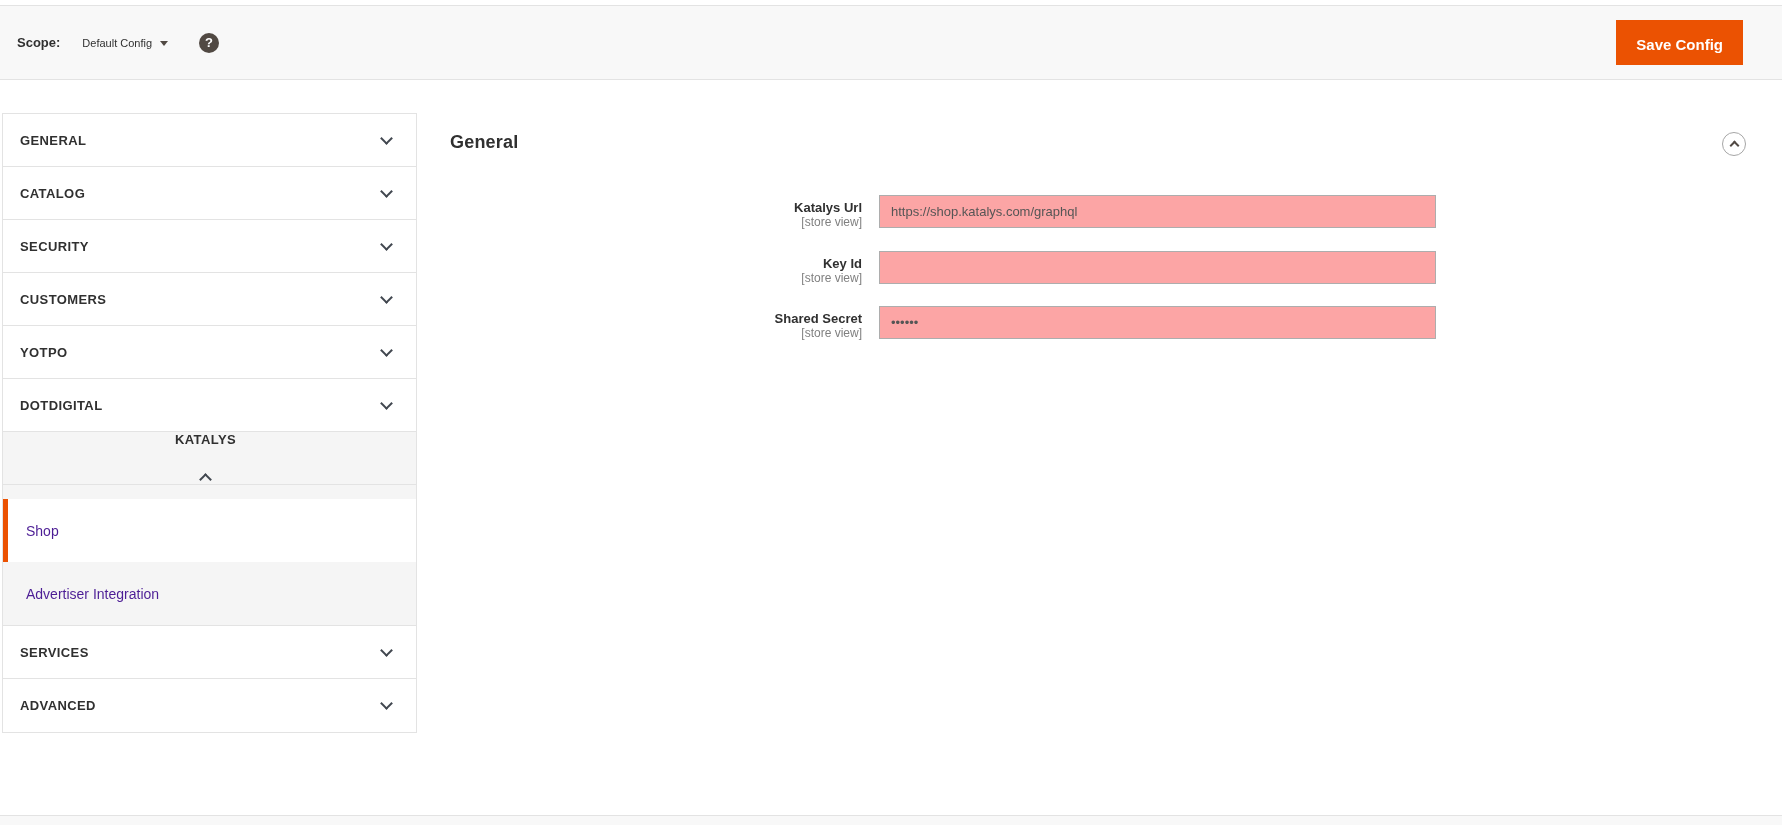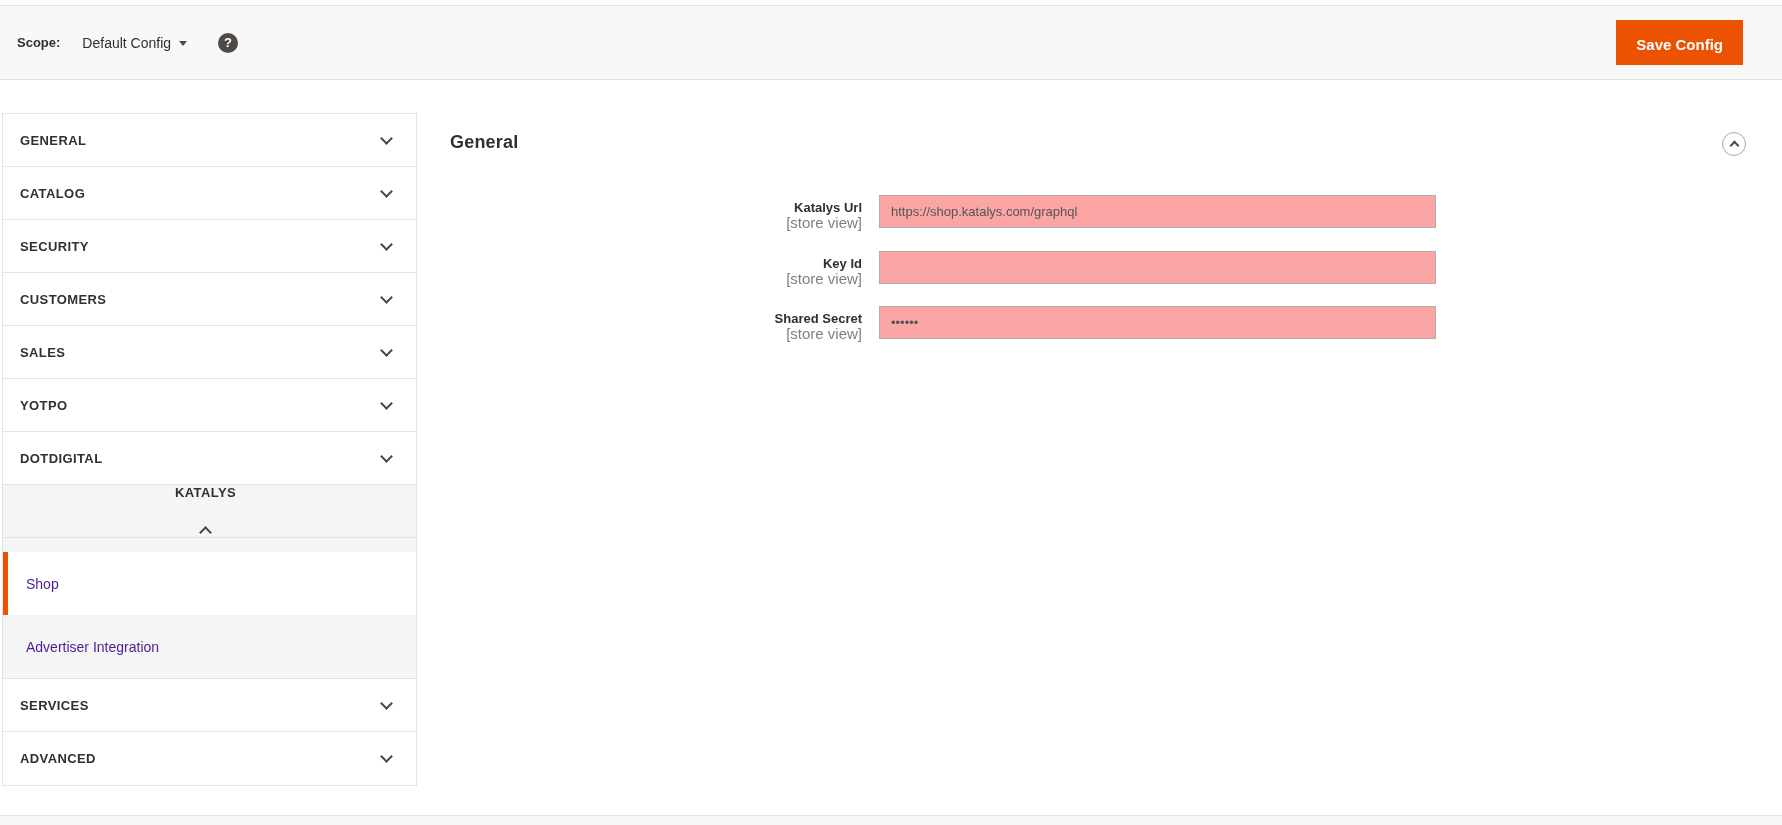--- a/index.html
+++ b/index.html
@@ -10,21 +10,21 @@
   }
 
   
   .scope-bar {
     position:absolute; left:0; top:5px; width:100%; height:75px;
     background:#f8f8f8; border-top:1px solid #e3e3e3; border-bottom:1px solid #e3e3e3;
     display:flex; align-items:center; padding:0 39px 0 17px;justify-content:center;
   }
   .scope-label { font-size:13px; font-weight:bold; }
   .scope-switcher { display:flex; align-items:center; margin-left:22px; cursor:pointer; }
-  .scope-value { font-size:14px; }
+  .scope-value { font-size:11px; }
   .caret-down {
     width:0; height:0; margin-left:8px; margin-top:2px;
     border-left:4px solid transparent; border-right:4px solid transparent;
     border-top:5px solid #514943;
   }
   .help-icon {
     width:20px; height:20px; margin-left:31px; border-radius:50%;
     background:#514943; color:#fff; font-size:13px; font-weight:bold;
     display:flex; align-items:center; justify-content:center; cursor:pointer;
   }
@@ -75,21 +75,21 @@
     border-right:2px solid #514943; border-bottom:2px solid #514943;
     transform:rotate(-135deg);
   }
   .config-form { position:absolute; left:0; top:0; width:100%; height:0; }
   .field-row { position:absolute; left:0; width:100%; height:40px; }
   .field-row:nth-of-type(1) { top:195px; }
   .field-row:nth-of-type(2) { top:251px; }
   .field-row:nth-of-type(3) { top:306px; }
   .field-label { position:absolute; left:0; top:5px; width:862px; text-align:right; }
   .f-label { display:block; font-size:13px; font-weight:bold; line-height:16px; }
-  .f-scope { display:block; font-size:15px; color:#808080; line-height:13px; }
+  .f-scope { display:block; font-size:12px; color:#808080; line-height:13px; }
   .field-input {
     position:absolute; left:879px; top:0; width:557px; height:33px;
     border:1px solid #adadad; background:#fca5a5; padding:0 11px;
     font-family:inherit; font-size:13px; color:#555;
   }
 
   
   .footer-strip {
     position:absolute; left:0; top:815px; width:100%; height:10px;
     background:#f8f8f8; border-top:1px solid #e3e3e3;
@@ -116,24 +116,20 @@
     <div class="nav-section">
       <span class="nav-label">CATALOG</span>
       <span class="chev down"></span>
     </div>
     <div class="nav-section">
       <span class="nav-label">SECURITY</span>
       <span class="chev down"></span>
     </div>
     <div class="nav-section">
       <span class="nav-label">CUSTOMERS</span>
-      <span class="chev down"></span>
-    </div>
-    <div class="nav-section">
-      <span class="nav-label">SALES</span>
       <span class="chev down"></span>
     </div>
     <div class="nav-section">
       <span class="nav-label">YOTPO</span>
       <span class="chev down"></span>
     </div>
     <div class="nav-section">
       <span class="nav-label">DOTDIGITAL</span>
       <span class="chev down"></span>
     </div>

